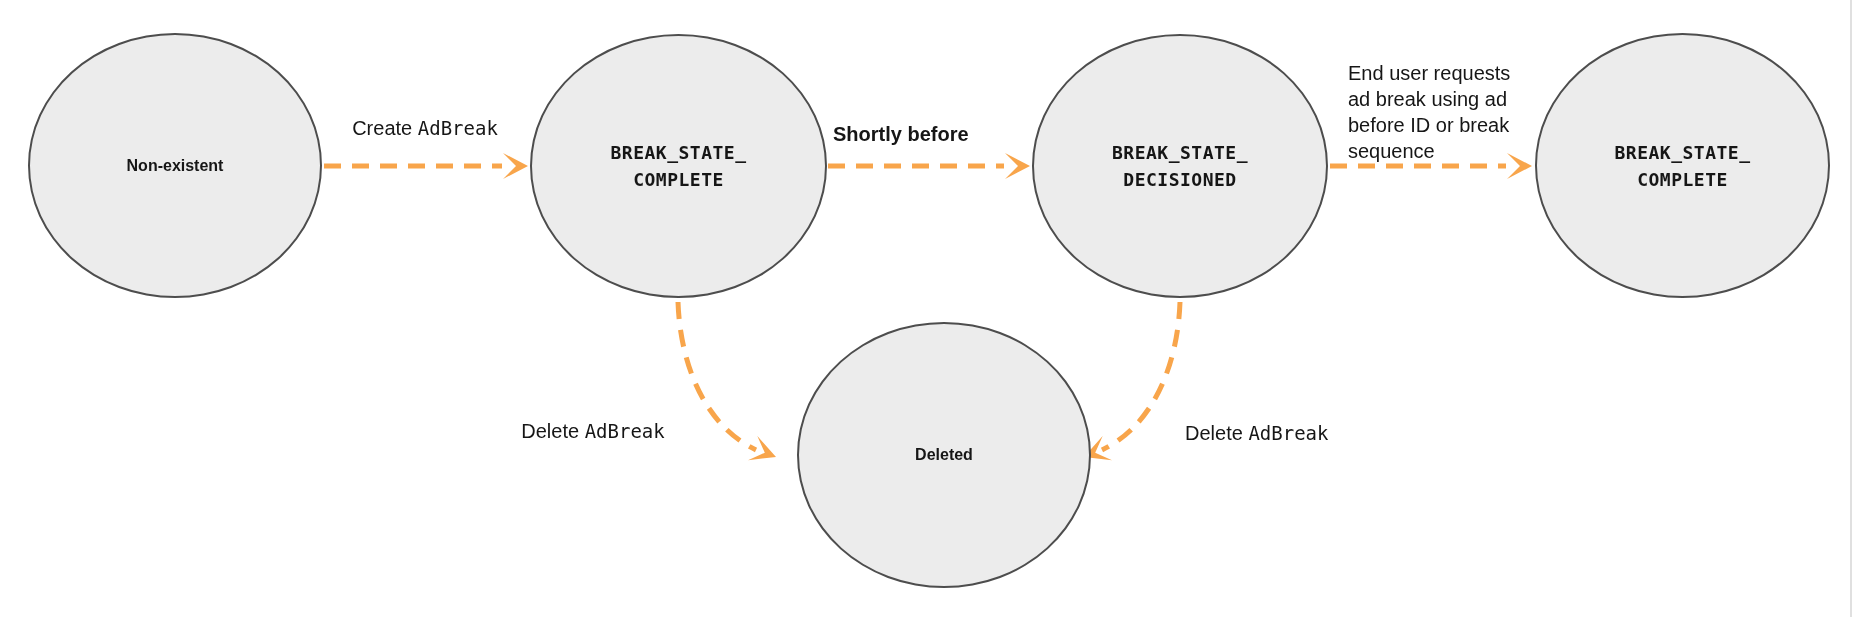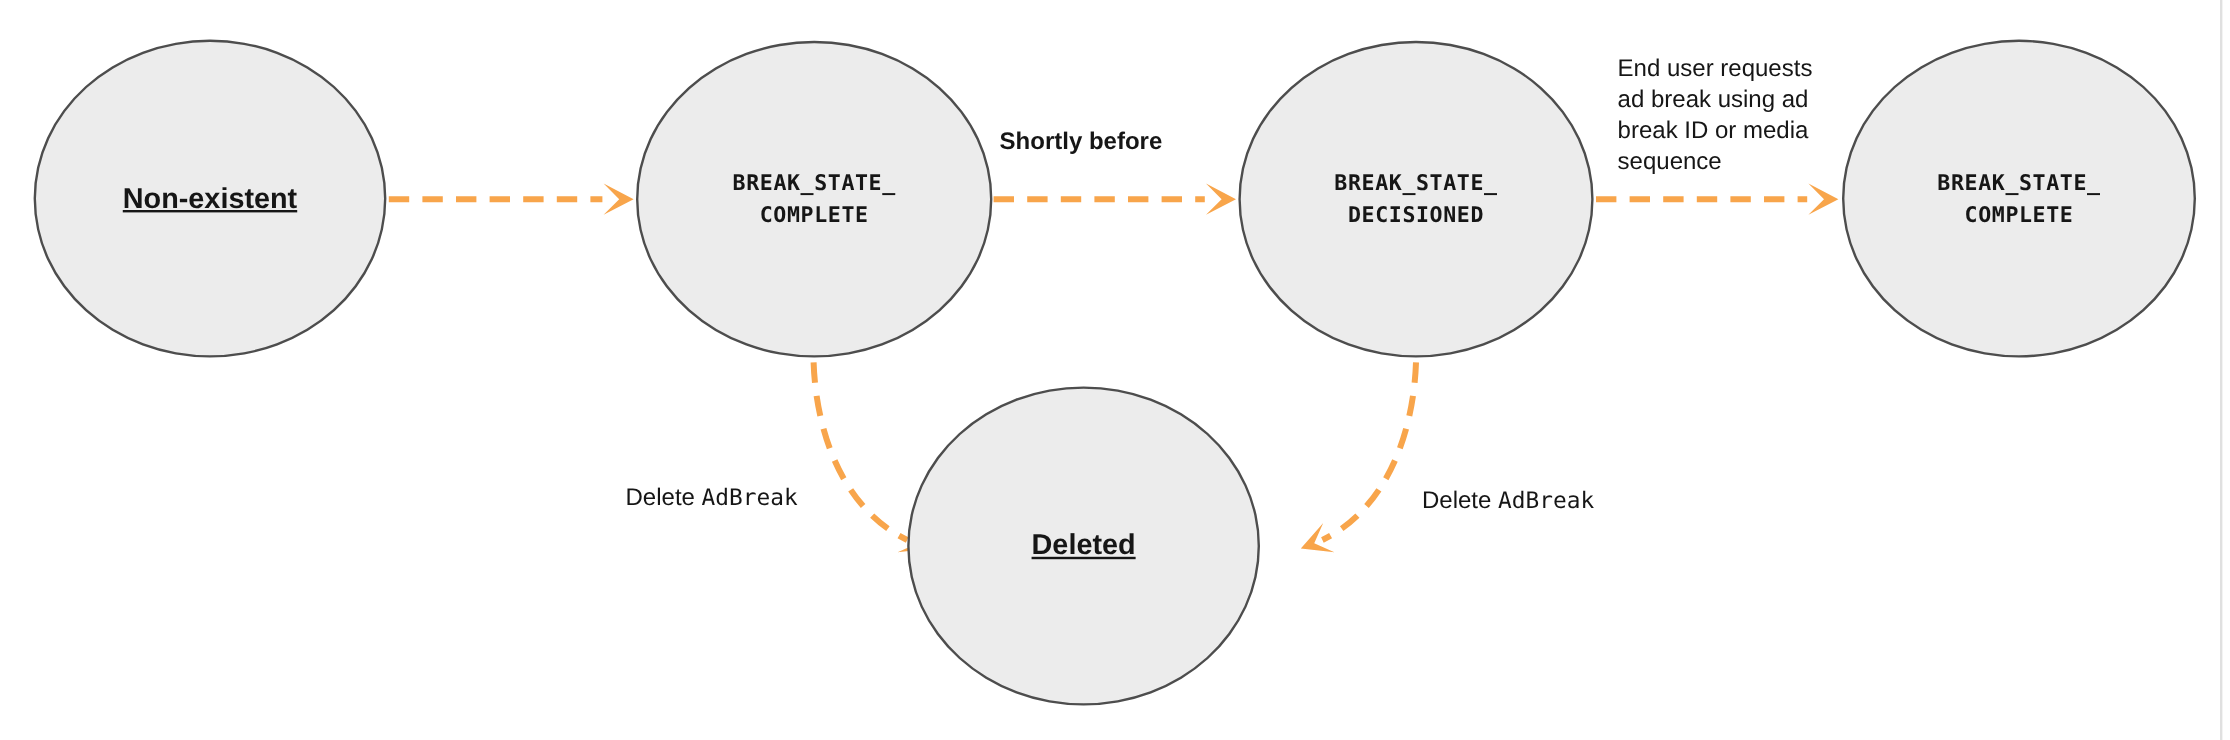--- a/index.html
+++ b/index.html
@@ -32,30 +32,31 @@
   .state{
     position:absolute;
     background:var(--node_fill);
     border:2px solid var(--node_border);
     border-radius:50%;
     display:flex;flex-direction:column;align-items:center;justify-content:center;
     text-align:center;
   }
   .state .name-sans{
     font-family:"Liberation Sans",sans-serif;
-    font-weight:bold;font-size:24px;line-height:28px;color:var(--text);text-decoration:underline;
+    font-weight:bold;font-size:16px;line-height:28px;color:var(--text);
   }
   .state .name-mono{
     font-family:"DejaVu Sans Mono","Liberation Mono",monospace;
     font-weight:bold;font-size:18px;line-height:27px;letter-spacing:.5px;color:var(--text);
   }
   .t-label{
     position:absolute;
     font-size:20px;line-height:26px;color:var(--text);
     white-space:nowrap;
+    margin-top:16px;
   }
   .t-label .code{
     font-family:"DejaVu Sans Mono","Liberation Mono",monospace;
     font-size:19px;
   }
   .t-label.center{text-align:center;}
 </style>
 </head>
 <body>
 
@@ -96,33 +97,36 @@
   <div class="state" style="left:1032px;top:34px;width:296px;height:264px;">
     <span class="name-mono">BREAK_STATE_</span>
     <span class="name-mono">DECISIONED</span>
   </div>
 
   <div class="state" style="left:1535px;top:33px;width:295px;height:265px;">
     <span class="name-mono">BREAK_STATE_</span>
     <span class="name-mono">COMPLETE</span>
   </div>
 
-  <div class="state" style="left:756px;top:322px;width:294px;height:266px;">
+  <div class="state" style="left:797px;top:322px;width:294px;height:266px;">
     <span class="name-sans">Deleted</span>
   </div>
 
+  <div class="t-label center" style="left:325px;top:99px;width:200px;">
+    <span>Create </span><span class="code">AdBreak</span>
+  </div>
 
   <div class="t-label" style="left:833px;top:105px;font-weight:bold;">
     <div>Shortly before</div>
   </div>
 
   <div class="t-label" style="left:1348px;top:44px;">
     <div>End user requests</div>
     <div>ad break using ad</div>
-    <div>break ID or media</div>
+    <div>before ID or break</div>
     <div>sequence</div>
   </div>
 
   <div class="t-label center" style="left:493px;top:402px;width:200px;">
     <span>Delete </span><span class="code">AdBreak</span>
   </div>
 
   <div class="t-label" style="left:1185px;top:404px;">
     <span>Delete </span><span class="code">AdBreak</span>
   </div>

